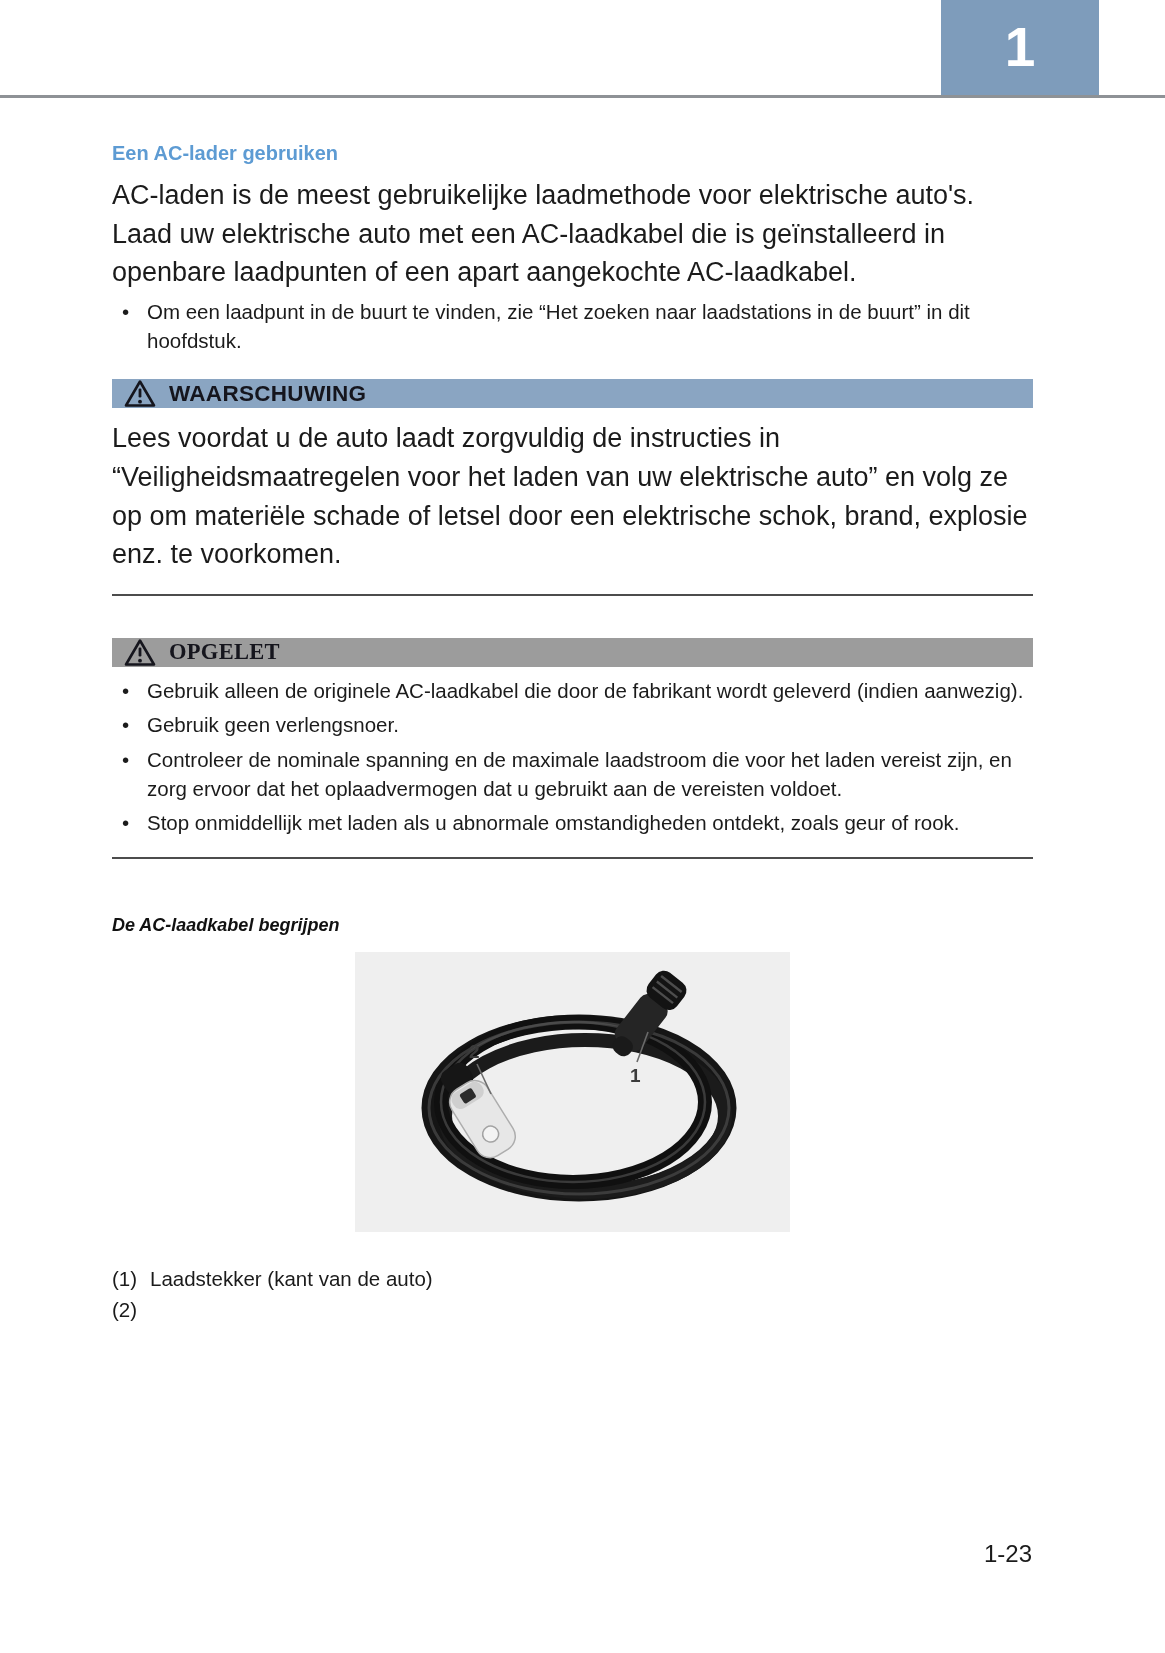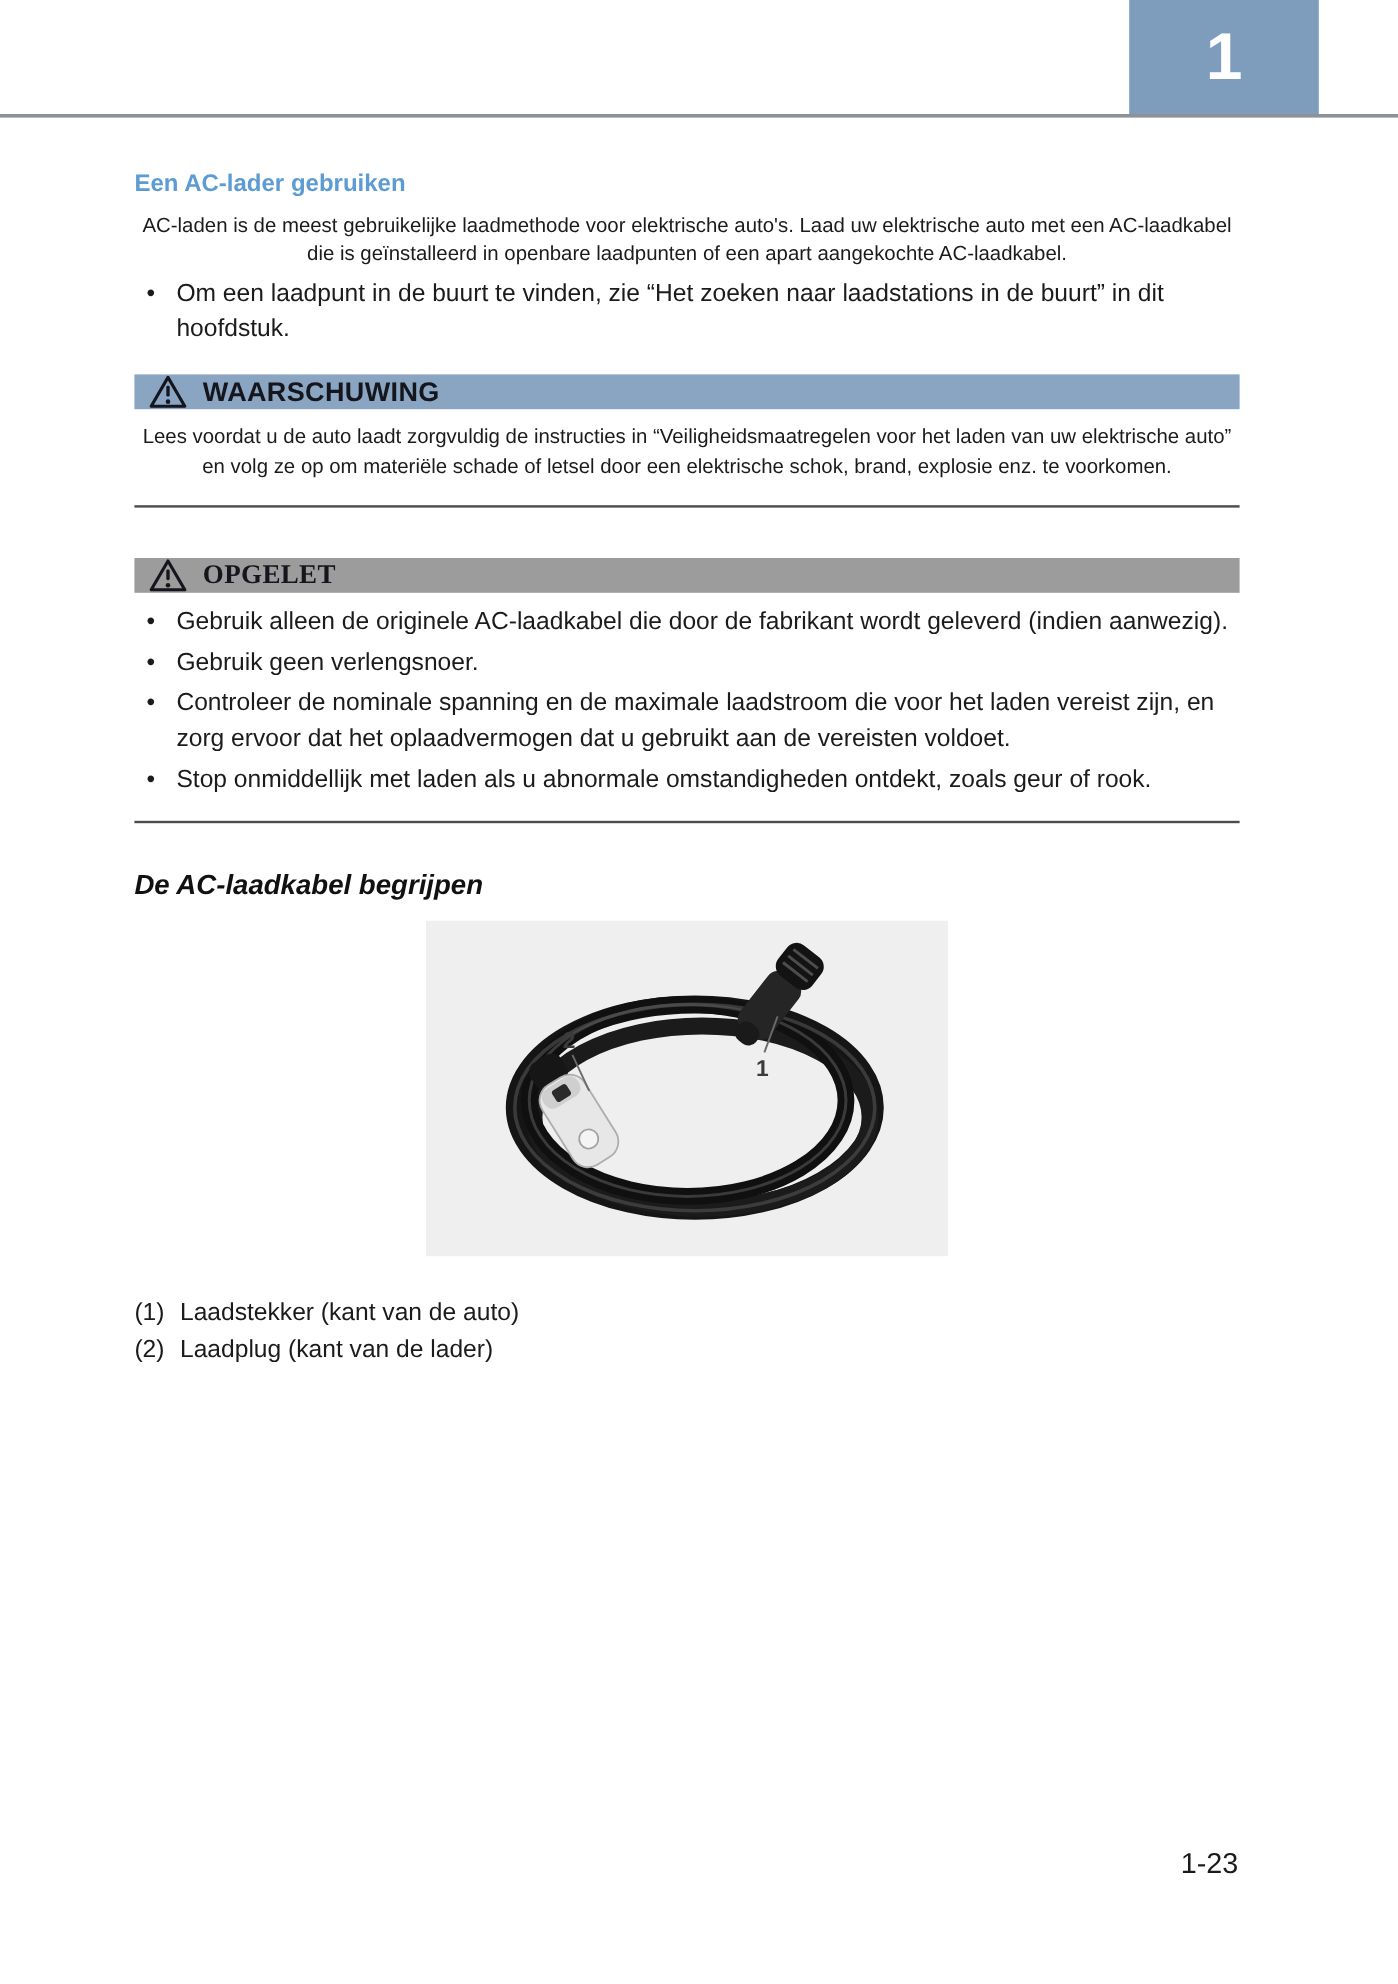--- a/index.html
+++ b/index.html
@@ -17,41 +17,41 @@
   .chapter-num { color: #ffffff; font-size: 55px; font-weight: 600; line-height: 1; }
   .top-rule {
     position: absolute; left: 0; top: 95px; width: 1165px; height: 3px;
     background: var(--top-rule, #8e9296);
   }
   .content { position: absolute; left: 112px; top: 98px; width: 921px; }
   .page-title {
     color: var(--title-blue, #5d9bd3);
     font-size: 20px; font-weight: 700; margin: 44px 0 11px 0;
   }
-  .body-text { font-size: 17px; line-height: 1.43; margin: 0; text-align: center; }
+  .body-text { font-size: 27px; line-height: 1.43; margin: 0; }
   ul.bullets { list-style: none; margin: 5px 0 0 0; padding: 0; }
   ul.bullets li { display: flex; font-size: 20.5px; line-height: 1.43; padding-left: 10px; }
   ul.bullets li + li { margin-top: 5px; }
   ul.bullets .marker { flex: 0 0 25px; }
   .notice { display: block; }
   .notice-header {
     height: 29px; display: flex; align-items: center; gap: 13px;
     padding-left: 12px; margin-top: 24px;
   }
   .warning .notice-header { background: var(--warning-header, #8aa5c2); }
   .caution .notice-header { background: var(--caution-header, #9c9c9c); margin-top: 42px; font-family: Liberation Serif, serif; }
   .notice-label { font-size: 22.5px; font-weight: 700; color: #15151d; letter-spacing: 0.3px; }
   .tri-icon { display: flex; align-items: center; }
   .notice-text { margin-top: 11px; }
   .caution .bullets { margin-top: 9px; }
   .notice-rule {
     border: none; margin: 20px 0 0 0; height: 0;
     border-top: 2px solid var(--section-rule, #4c4c4c);
   }
-  .section-title { font-size: 23px; font-weight: 700; font-style: italic; margin: 38px 0 10px 0; color: #111; }
+  .section-title { font-size: 18px; font-weight: 700; font-style: italic; margin: 56px 0 10px 0; color: #111; }
   .figure { width: 435px; height: 280px; margin: 16px auto 0 auto; }
   .legend { margin-top: 32px; }
   .legend-row { display: flex; font-size: 20.5px; line-height: 1.5; }
   .legend-num { flex: 0 0 38px; }
   .page-number { position: absolute; right: 133px; top: 1540px; font-size: 24px; color: #1b1b1b; }
 </style>
 </head>
 <body>
 
 <div class="page">
@@ -159,21 +159,20 @@
       </svg>
     </figure>
 
     <div class="legend">
       <div class="legend-row">
         <span class="legend-num">(1)</span>
         <span class="legend-text">Laadstekker (kant van de auto)</span>
       </div>
       <div class="legend-row">
         <span class="legend-num">(2)</span>
-        <span class="legend-text">Laadplug (kant van de lader)</span>
       </div>
     </div>
 
   </main>
 
   <div class="page-number">1-23</div>
 
 </div>
 
 </body></html>

